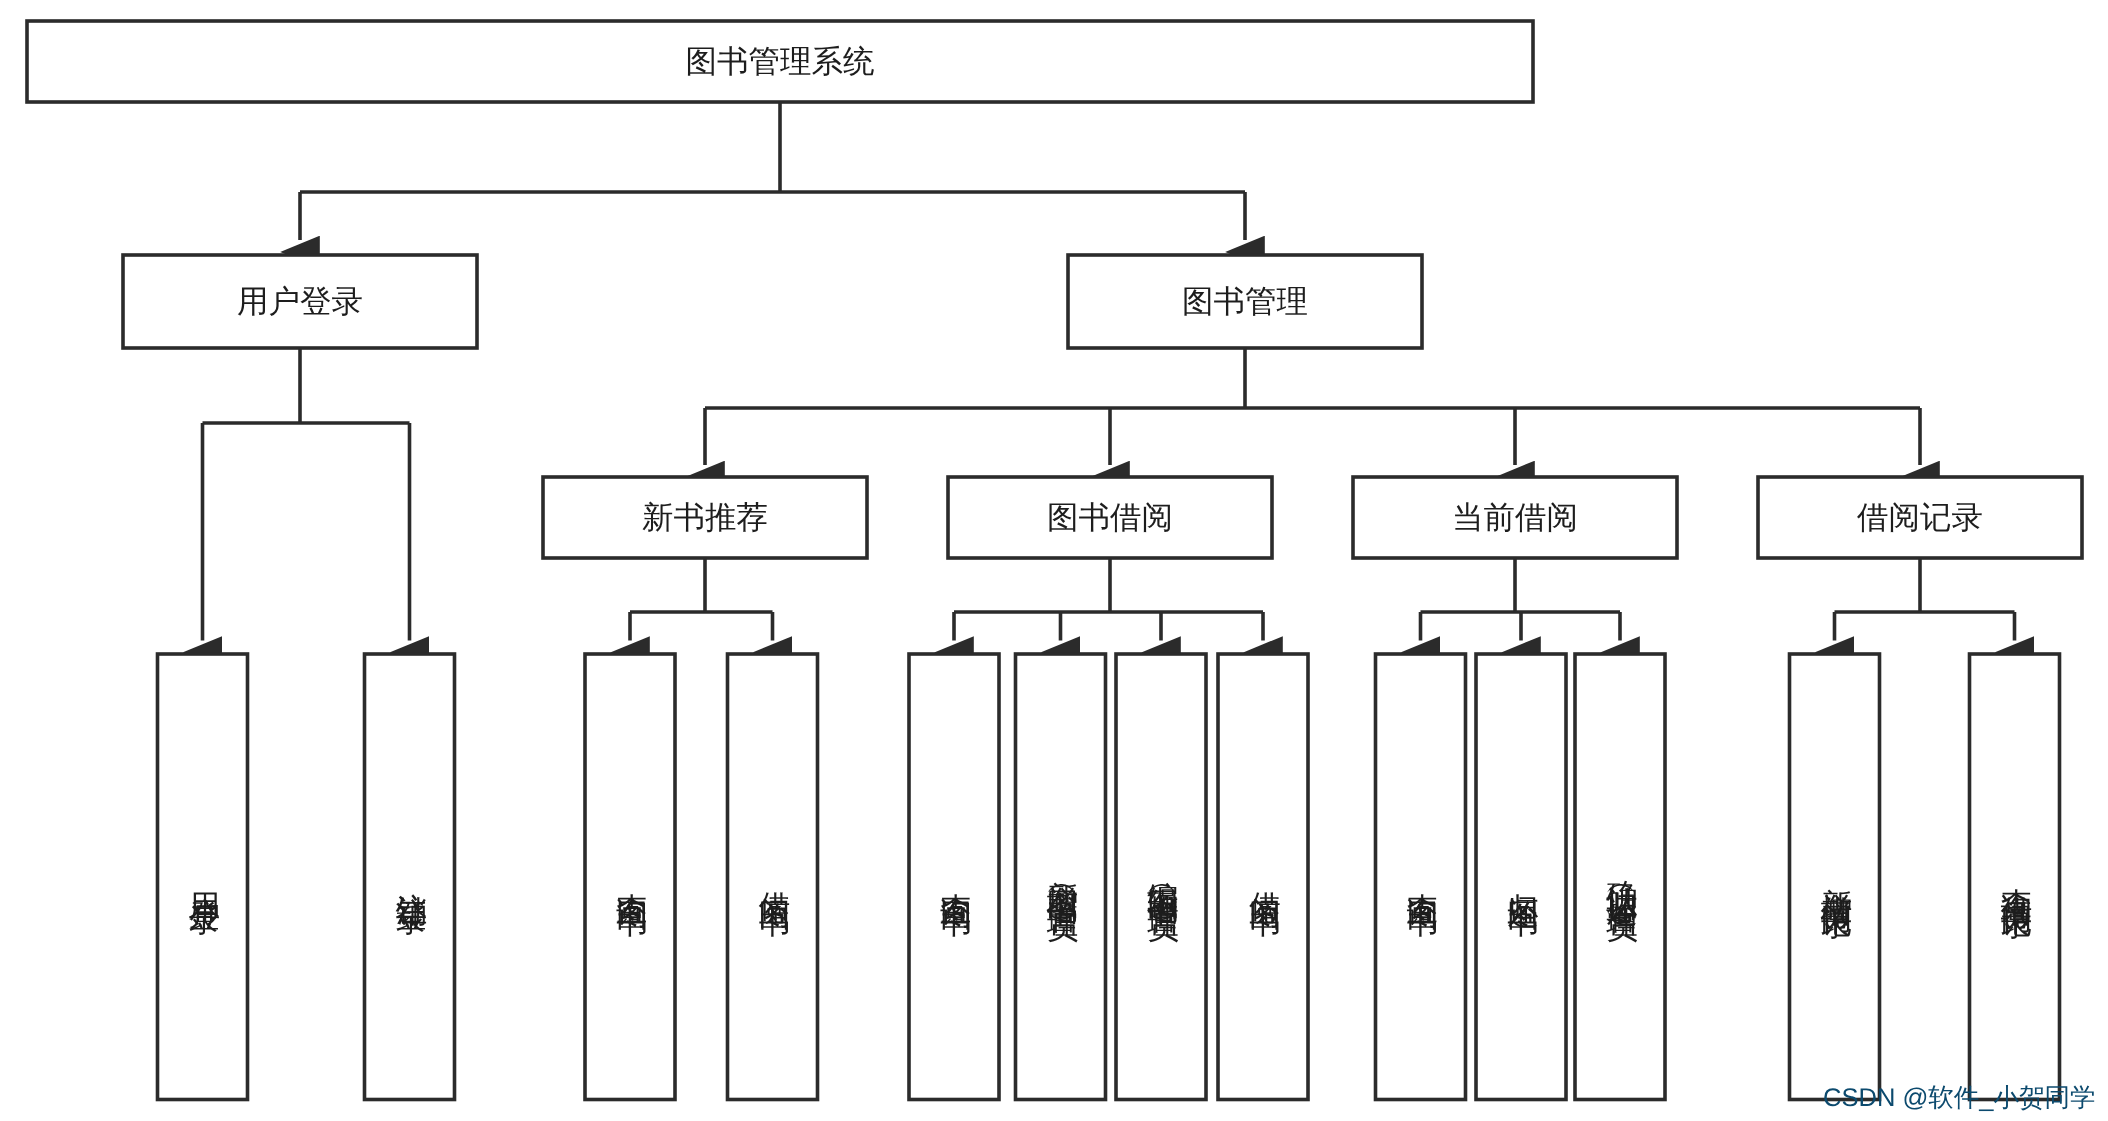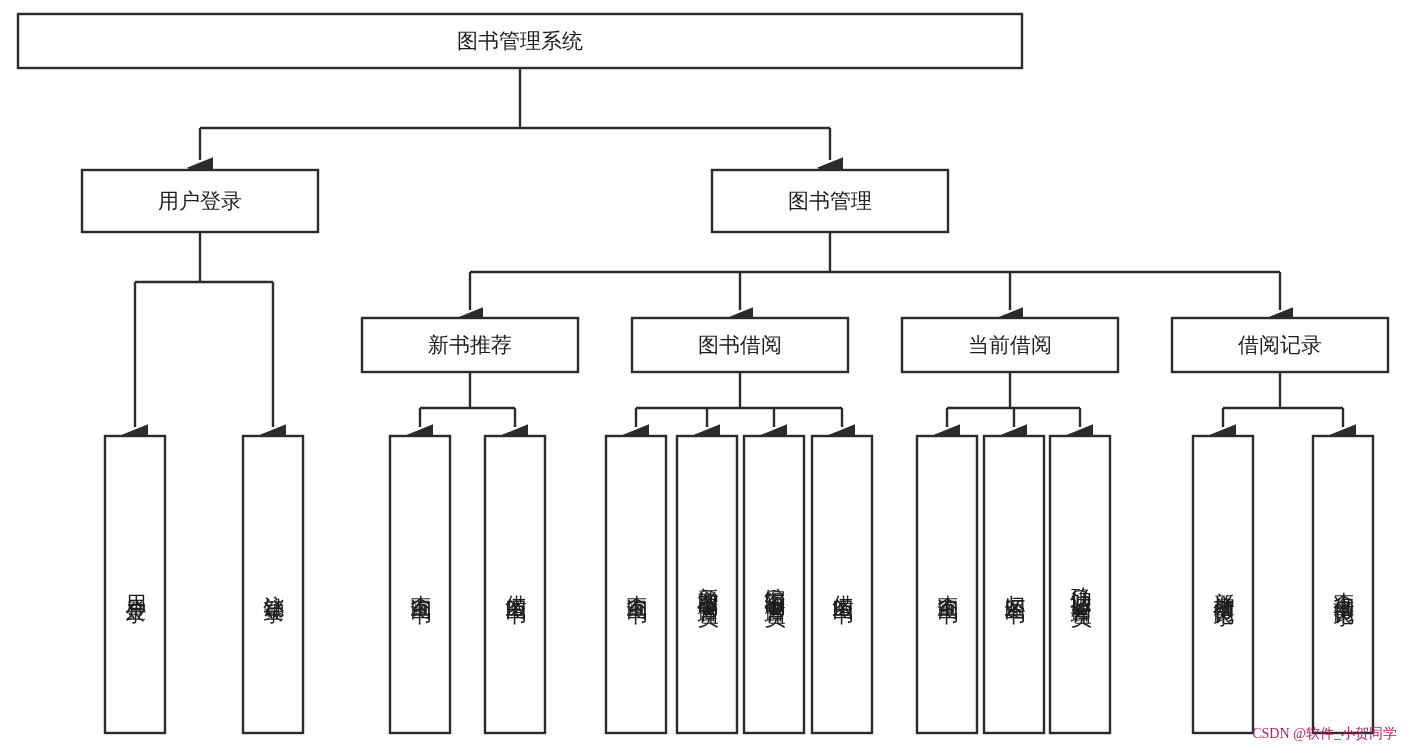--- a/index.html
+++ b/index.html
@@ -50,23 +50,23 @@
     writing-mode: vertical-rl;
     text-orientation: upright;
     letter-spacing: 3px;
     text-anchor: middle;
     dominant-baseline: middle;
   }
   .watermark {
     position: absolute;
     right: 8px;
     bottom: 4px;
-    font-family: Liberation Serif, serif;
-    font-size: 14px;
-    color: #be185d;
+    font-family: Liberation Sans, sans-serif;
+    font-size: 17px;
+    color: #0c4a6e;
     white-space: nowrap;
     user-select: none;
   }
 </style>
 </head>
 <body>
 
 <div id="diagram-root">
 
   <svg id="flow-svg" viewBox="0 0 1405 747" xmlns="http://www.w3.org/2000/svg">

